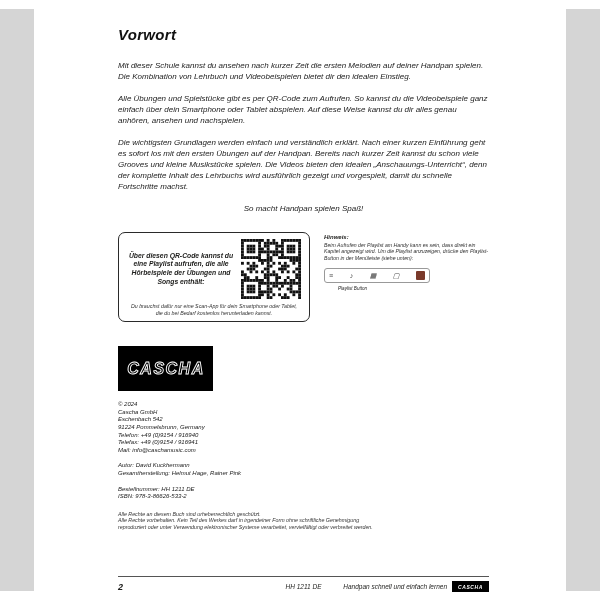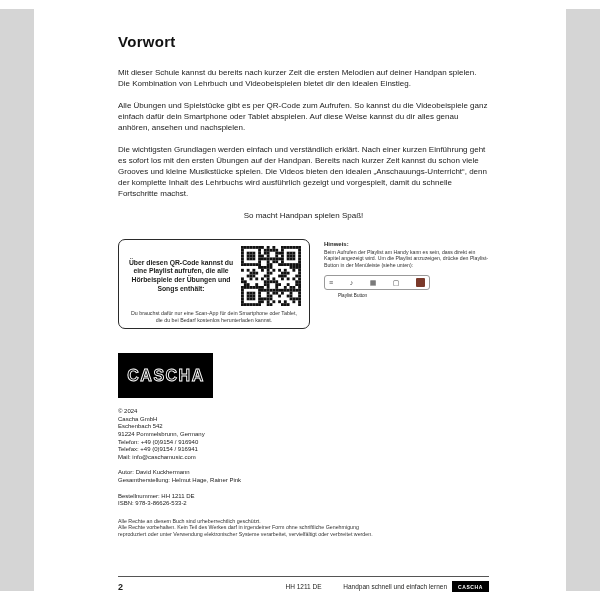--- a/index.html
+++ b/index.html
@@ -8,21 +8,21 @@
     background:#fff;
     font-family:"Liberation Sans", sans-serif;
     color:#1d1d1b;
     position:relative;
     overflow:hidden;
   }
   .bg-strip { position:absolute; top:9px; bottom:9px; width:34px; background:#d5d5d5; }
   .bg-strip.left { left:0; }
   .bg-strip.right { right:0; }
   .page { position:absolute; left:34px; right:34px; top:0; bottom:0; background:#fff; }
-  .inner { position:relative; height:100%; padding:33px 77px 0 84px; }
+  .inner { position:relative; height:100%; padding:26px 77px 0 84px;font-style:italic; }
 
   h1.title { font-size:15px; font-weight:bold; letter-spacing:.3px; margin-bottom:17px; color:#111; }
   p.body { font-size:8px; line-height:11px; margin-bottom:11px; max-width:372px; color:#222; }
   p.body.last { margin-bottom:0;text-align:center; }
 
   .qr-row-wrap { display:flex; align-items:flex-start; gap:14px; margin-top:18px; }
   .qr-box {
     width:192px; border:1px solid #2a2a2a; border-radius:7px;
     padding:6px 8px 5px; flex:0 0 auto;
   }
@@ -71,22 +71,22 @@
 <body>
 
 <div class="bg-strip left"></div>
 <div class="bg-strip right"></div>
 
 <div class="page">
   <div class="inner">
 
     <h1 class="title"><span>Vorwort</span></h1>
 
-    <p class="body">Mit dieser Schule kannst du bereits nach kurzer Zeit die ersten Melodien auf deiner Handpan spielen. Die Kombination von Lehrbuch und Videobeispielen bietet dir den idealen Einstieg.</p>
-    <p class="body">Alle Übungen und Spielstücke gibt es per QR-Code zum Aufrufen. So kannst du die Videobeispiele ganz einfach dafür dein Smartphone oder Tablet abspielen. Auf diese Weise kannst du dir alles genau anhören, ansehen und nachspielen.</p>
+    <p class="body">Mit dieser Schule kannst du ansehen nach kurzer Zeit die ersten Melodien auf deiner Handpan spielen. Die Kombination von Lehrbuch und Videobeispielen bietet dir den idealen Einstieg.</p>
+    <p class="body">Alle Übungen und Spielstücke gibt es per QR-Code zum Aufrufen. So kannst du die Videobeispiele ganz einfach über dein Smartphone oder Tablet abspielen. Auf diese Weise kannst du dir alles genau anhören, ansehen und nachspielen.</p>
     <p class="body">Die wichtigsten Grundlagen werden einfach und verständlich erklärt. Nach einer kurzen Einführung geht es sofort los mit den ersten Übungen auf der Handpan. Bereits nach kurzer Zeit kannst du schon viele Grooves und kleine Musikstücke spielen. Die Videos bieten den idealen „Anschauungs-Unterricht“, denn der komplette Inhalt des Lehrbuchs wird ausführlich gezeigt und vorgespielt, damit du schnelle Fortschritte machst.</p>
     <p class="body last">So macht Handpan spielen Spaß!</p>
 
     <div class="qr-row-wrap">
       <div class="qr-box">
         <div class="qr-top">
           <div class="qr-bold">Über diesen QR-Code kannst du eine Playlist aufrufen, die alle Hörbeispiele der Übungen und Songs enthält:</div>
           <div class="qr-code"><svg width="60" height="60" viewBox="0 0 60 60" fill="#111">
                 <rect x="0.00" y="0.00" width="2.86" height="2.86"></rect>
                 <rect x="2.86" y="0.00" width="2.86" height="2.86"></rect>

